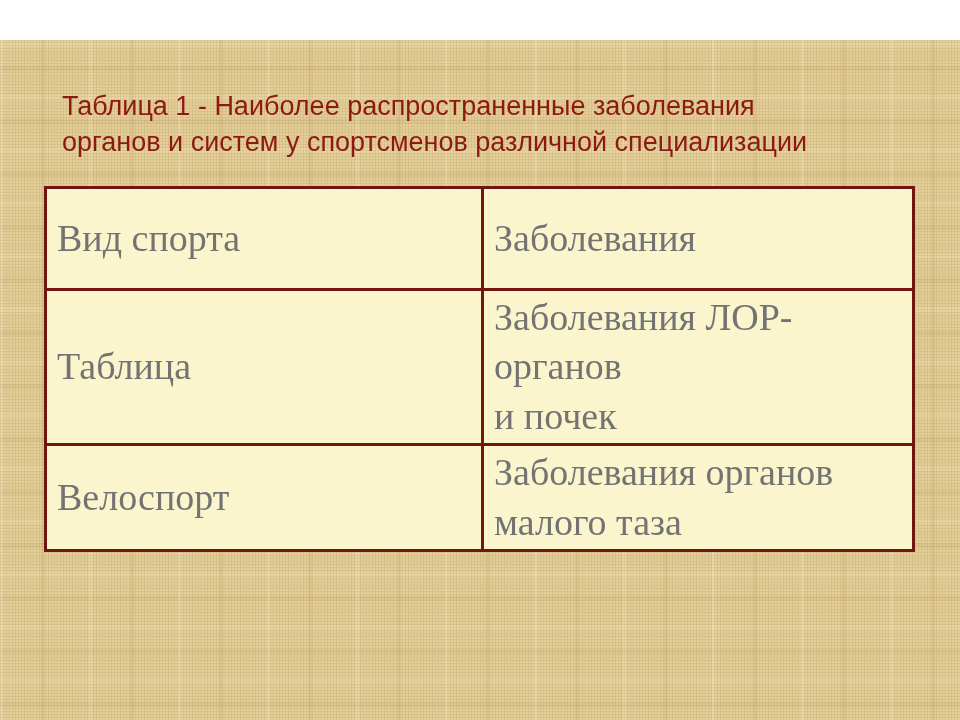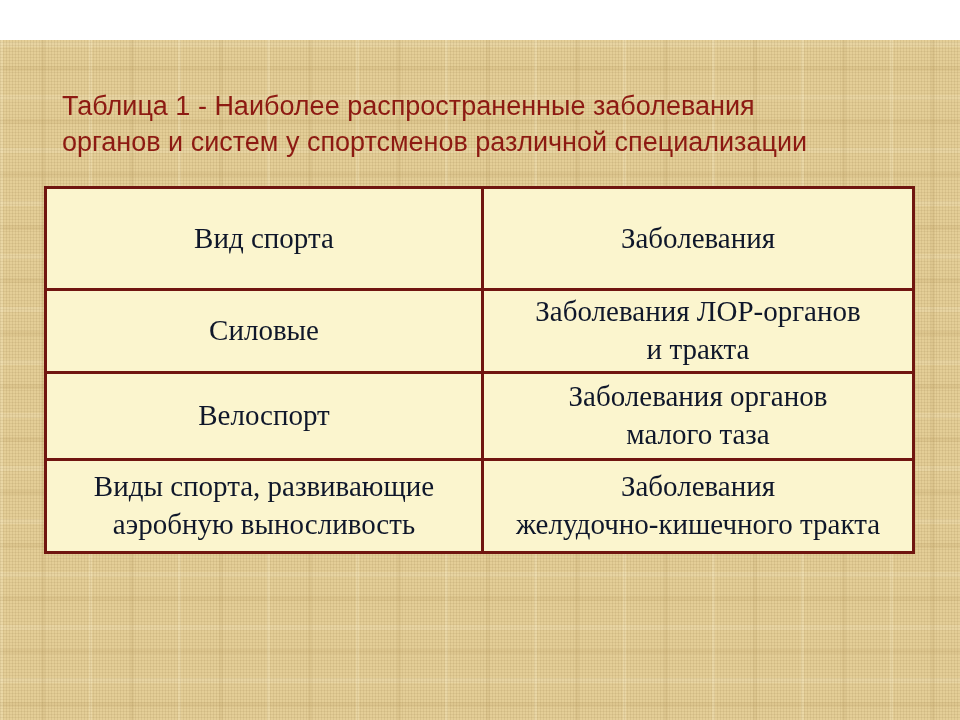--- a/index.html
+++ b/index.html
@@ -31,24 +31,24 @@
   table.diseases{
     position:absolute;
     left:44px; top:146px;
     width:868px;
     border-collapse:collapse;
     table-layout:fixed;
   }
   table.diseases td{
     border:3px solid #701510;
     background:#fbf5ce;
-    color:#0f172a;
+    color:#737373;
     font-family:"Liberation Serif", serif;
-    font-size:29px; line-height:1.3;
-    text-align:center; vertical-align:middle;
+    font-size:38px; line-height:1.3;
+    text-align:left; vertical-align:middle;
     white-space:pre-line;
     padding:2px 10px;
     overflow:hidden;
   }
   tr.r1{height:102px;}
   tr.r2{height:83px;}
   tr.r3{height:87px;}
   tr.r4{height:96px;}
   tr.r5{height:86px;}
   tr.r6{height:93px;}
@@ -66,35 +66,29 @@
       <col style="width:437px">
       <col style="width:431px">
     </colgroup>
     <tbody>
       <tr class="r1">
         <td>Вид спорта</td>
         <td>Заболевания</td>
       </tr>
 
       <tr class="r2">
-        <td>Силовые</td>
+        <td>Таблица</td>
         <td>Заболевания ЛОР-органов
-и тракта</td>
+и почек</td>
       </tr>
 
       <tr class="r3">
         <td>Велоспорт</td>
         <td>Заболевания органов
 малого таза</td>
       </tr>
 
 
 
-      <tr class="r6">
-        <td>Виды спорта, развивающие
-аэробную выносливость</td>
-        <td>Заболевания
-желудочно-кишечного тракта</td>
-      </tr>
     </tbody>
   </table>
 
 </div>
 
 </body></html>

